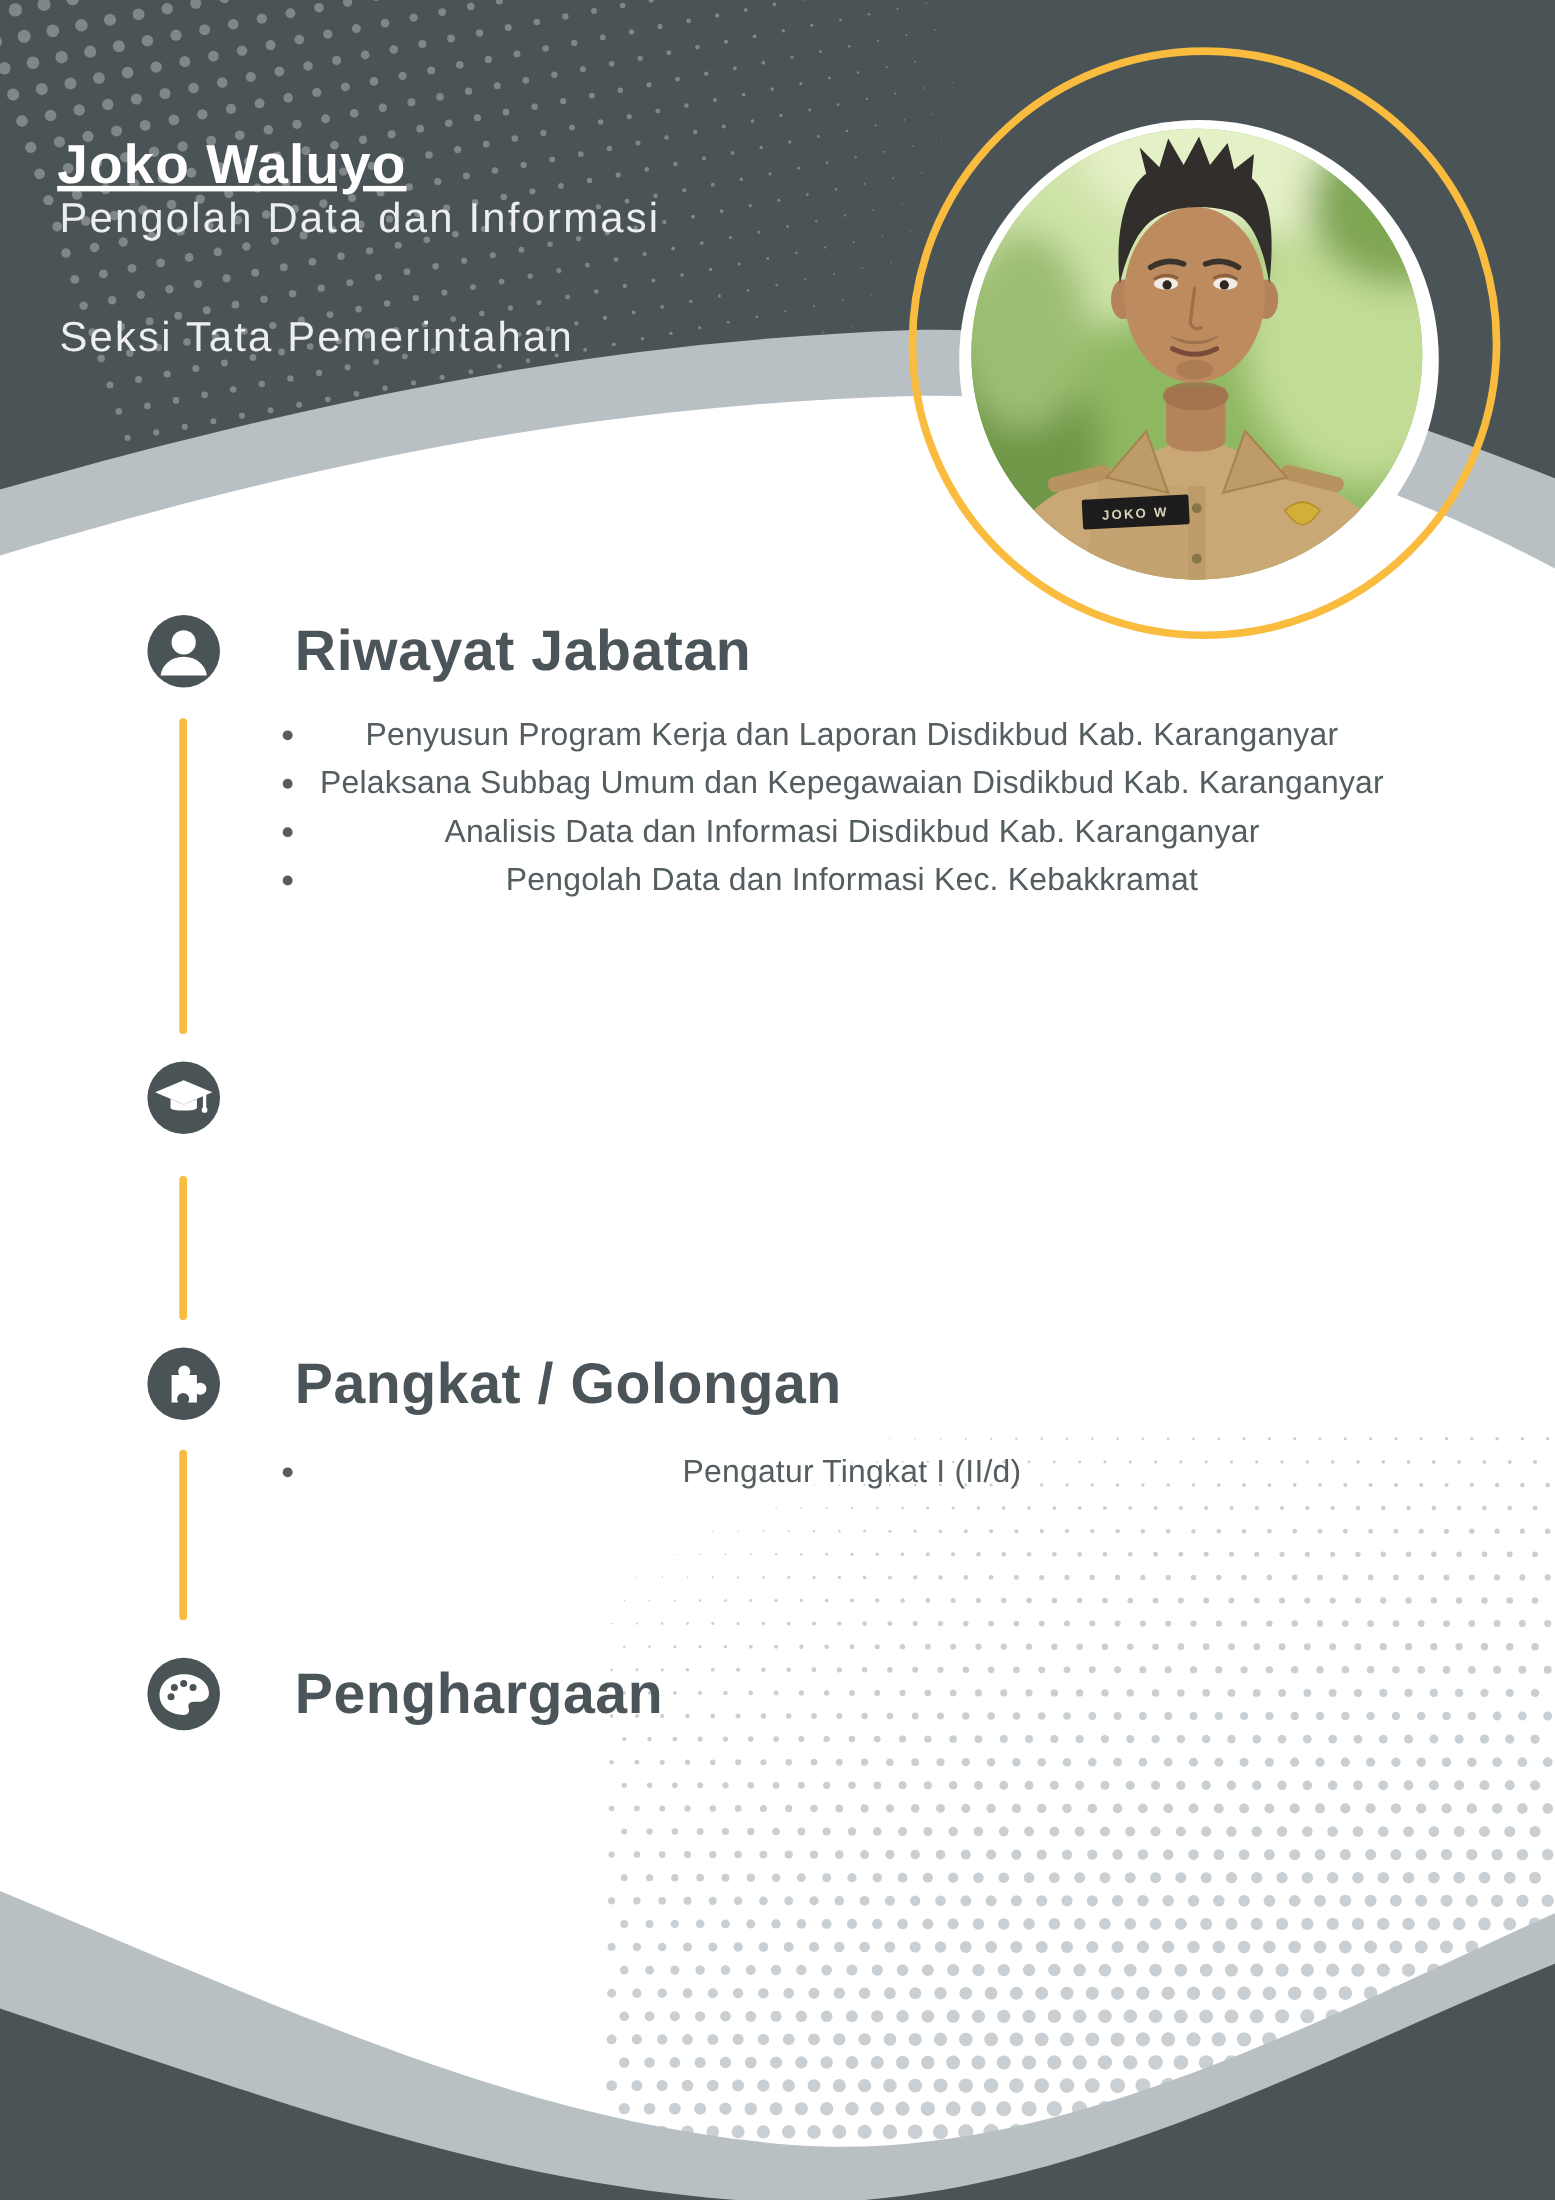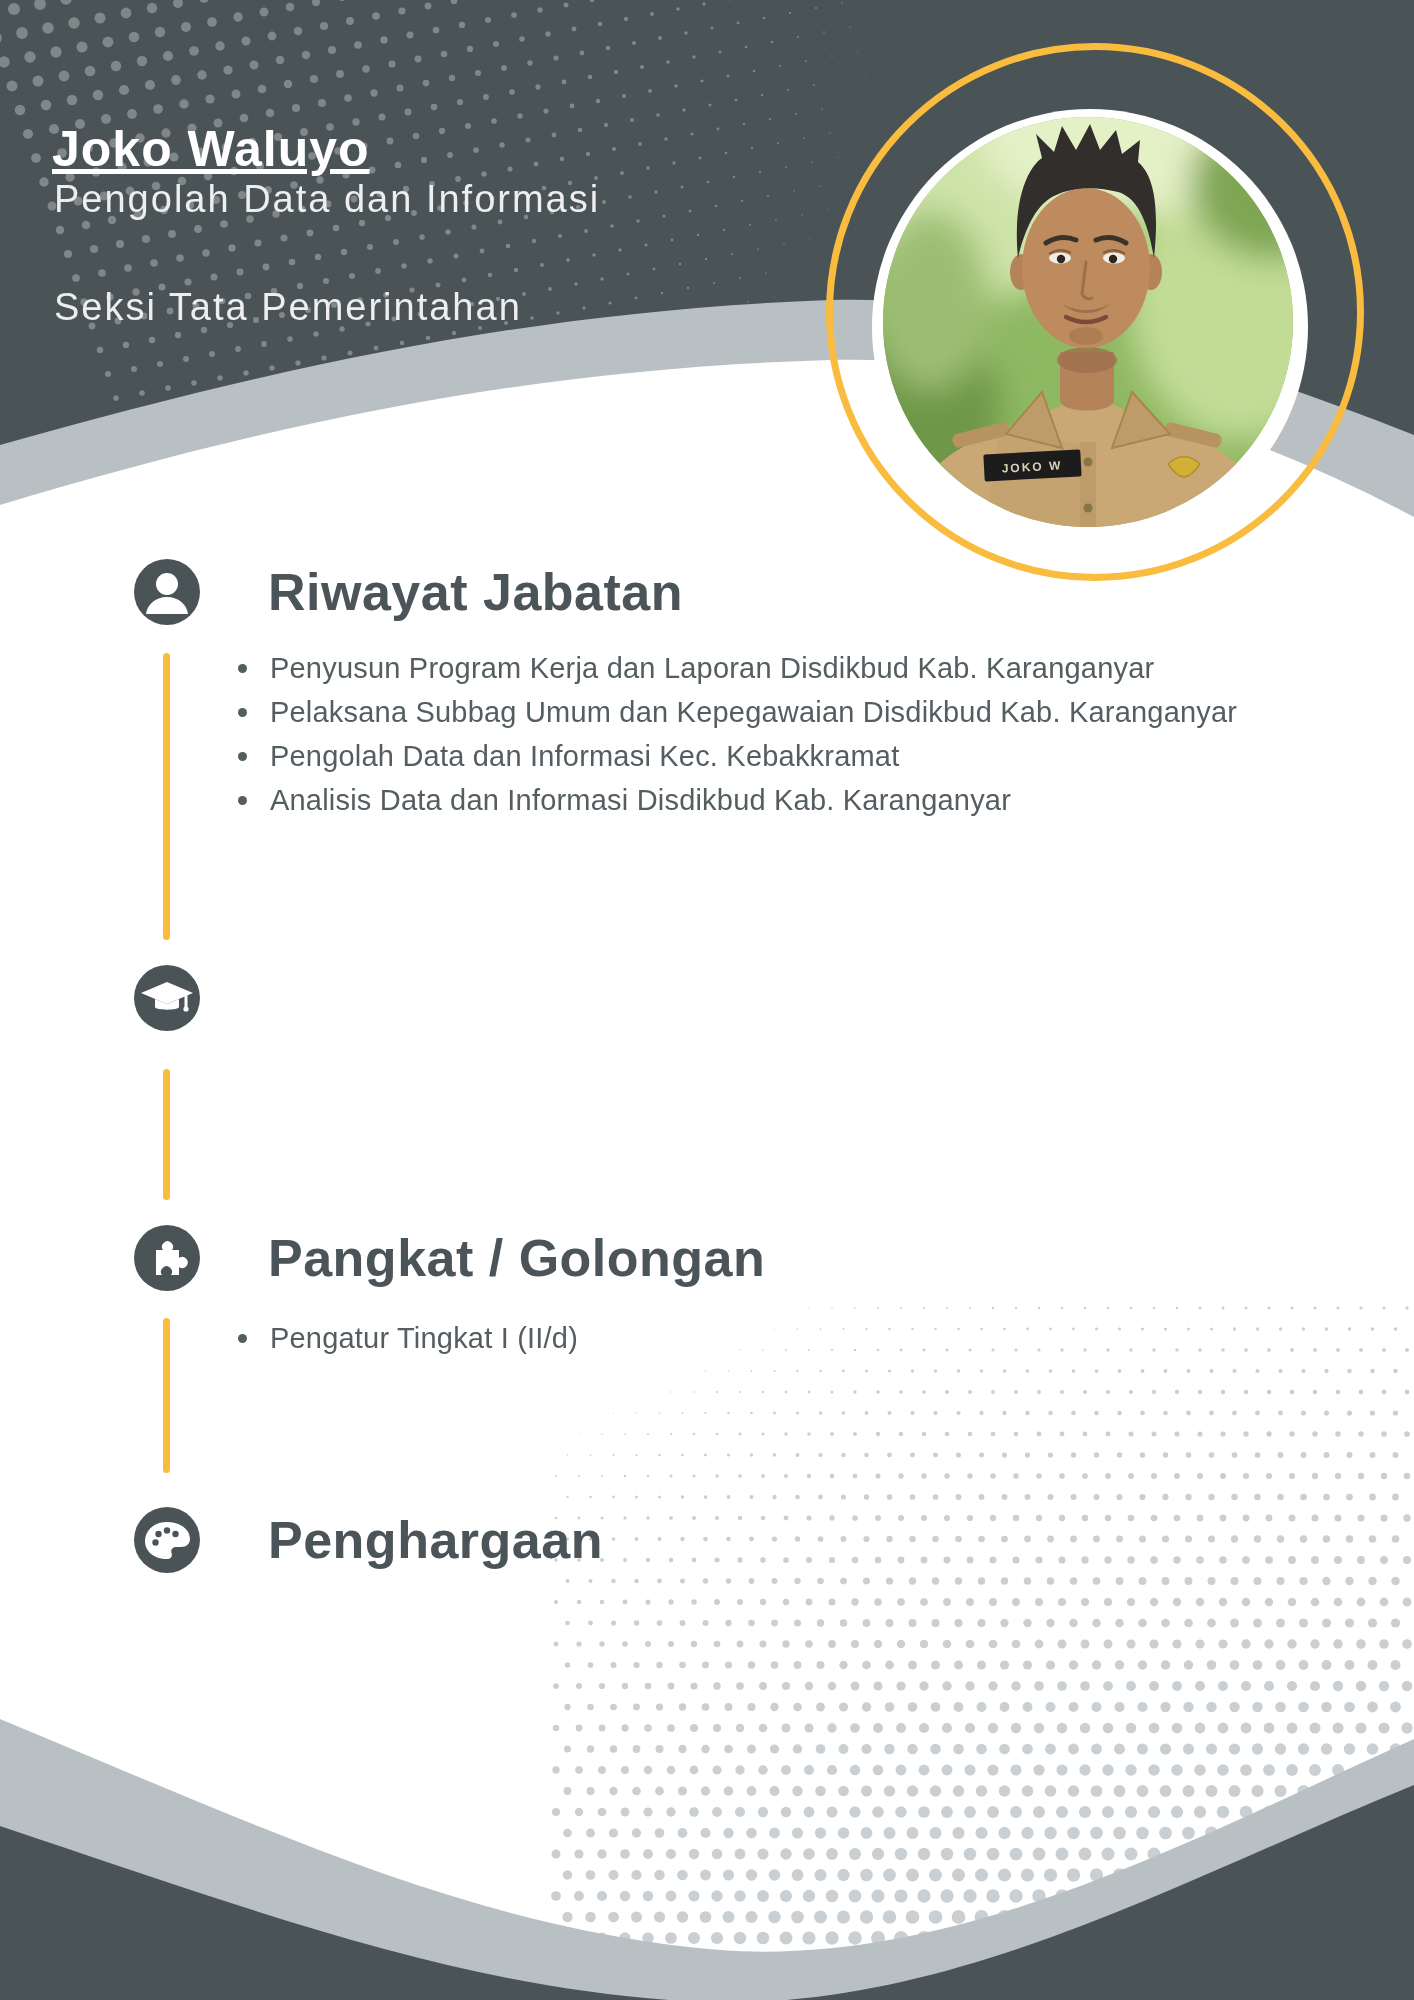--- a/index.html
+++ b/index.html
@@ -29,21 +29,21 @@
 
   .sec-heading{position:absolute;left:244px;font-size:52px;font-weight:700;
     letter-spacing:.5px;color:var(--heading);line-height:60px;z-index:5;margin-left:24px;}
   .head-1{top:562px}.head-2{top:968px}.head-3{top:1228px}.head-4{top:1510px}
 
   .yline{position:absolute;left:163px;width:7px;border-radius:4px;background:var(--yellow);z-index:5;}
   .yline-1{top:653px;height:287px}
   .yline-2{top:1069px;height:131px}
   .yline-3{top:1318px;height:155px}
 
-  ul.bullets{position:absolute;left:236px;width:1005px;list-style:none;z-index:5;}
+  ul.bullets{position:absolute;left:255px;width:1005px;list-style:none;z-index:5;text-align:center;}
   .list-1{top:646px}.list-2{top:1068px}.list-3{top:1316px}
   ul.bullets li{position:relative;padding-left:34px;font-size:29px;line-height:44px;
     letter-spacing:.2px;color:var(--body-text);}
   ul.bullets li::before{content:"";position:absolute;left:2px;top:18px;width:9px;height:9px;
     border-radius:50%;background:var(--body-text);}
 </style>
 </head>
 <body>
 
 <div class="page">
@@ -2014,22 +2014,22 @@
     <svg viewBox="0 0 66 66">
         <circle cx="33" cy="25" r="11" fill="#fff"></circle>
       <path d="M33,38 c-12,0-20,8-21,17 h42 c-1,-9 -9,-17 -21,-17 z" fill="#fff"></path>
       </svg>
   </div>
   <div class="sec-heading head-1">Riwayat Jabatan</div>
   <div class="yline yline-1"></div>
   <ul class="bullets list-1">
       <li>Penyusun Program Kerja dan Laporan Disdikbud Kab. Karanganyar</li>
       <li>Pelaksana Subbag Umum dan Kepegawaian Disdikbud Kab. Karanganyar</li>
+      <li>Analisis Data dan Informasi Disdikbud Kab. Karanganyar</li>
       <li>Pengolah Data dan Informasi Kec. Kebakkramat</li>
-      <li>Analisis Data dan Informasi Disdikbud Kab. Karanganyar</li>
     </ul>
 
   <div class="sec-icon icon-2">
     <svg viewBox="0 0 66 66">
       <polygon points="33,17 59,28 33,39 7,28" fill="#fff"></polygon>
       <path d="M21,34 v8 c0,3.5 24,3.5 24,0 v-8 l-12,5 z" fill="#fff"></path>
       <path d="M52,30 v12" stroke="#fff" stroke-width="3" stroke-linecap="round"></path>
       <circle cx="52" cy="44" r="2.6" fill="#fff"></circle>
       </svg>
   </div>

